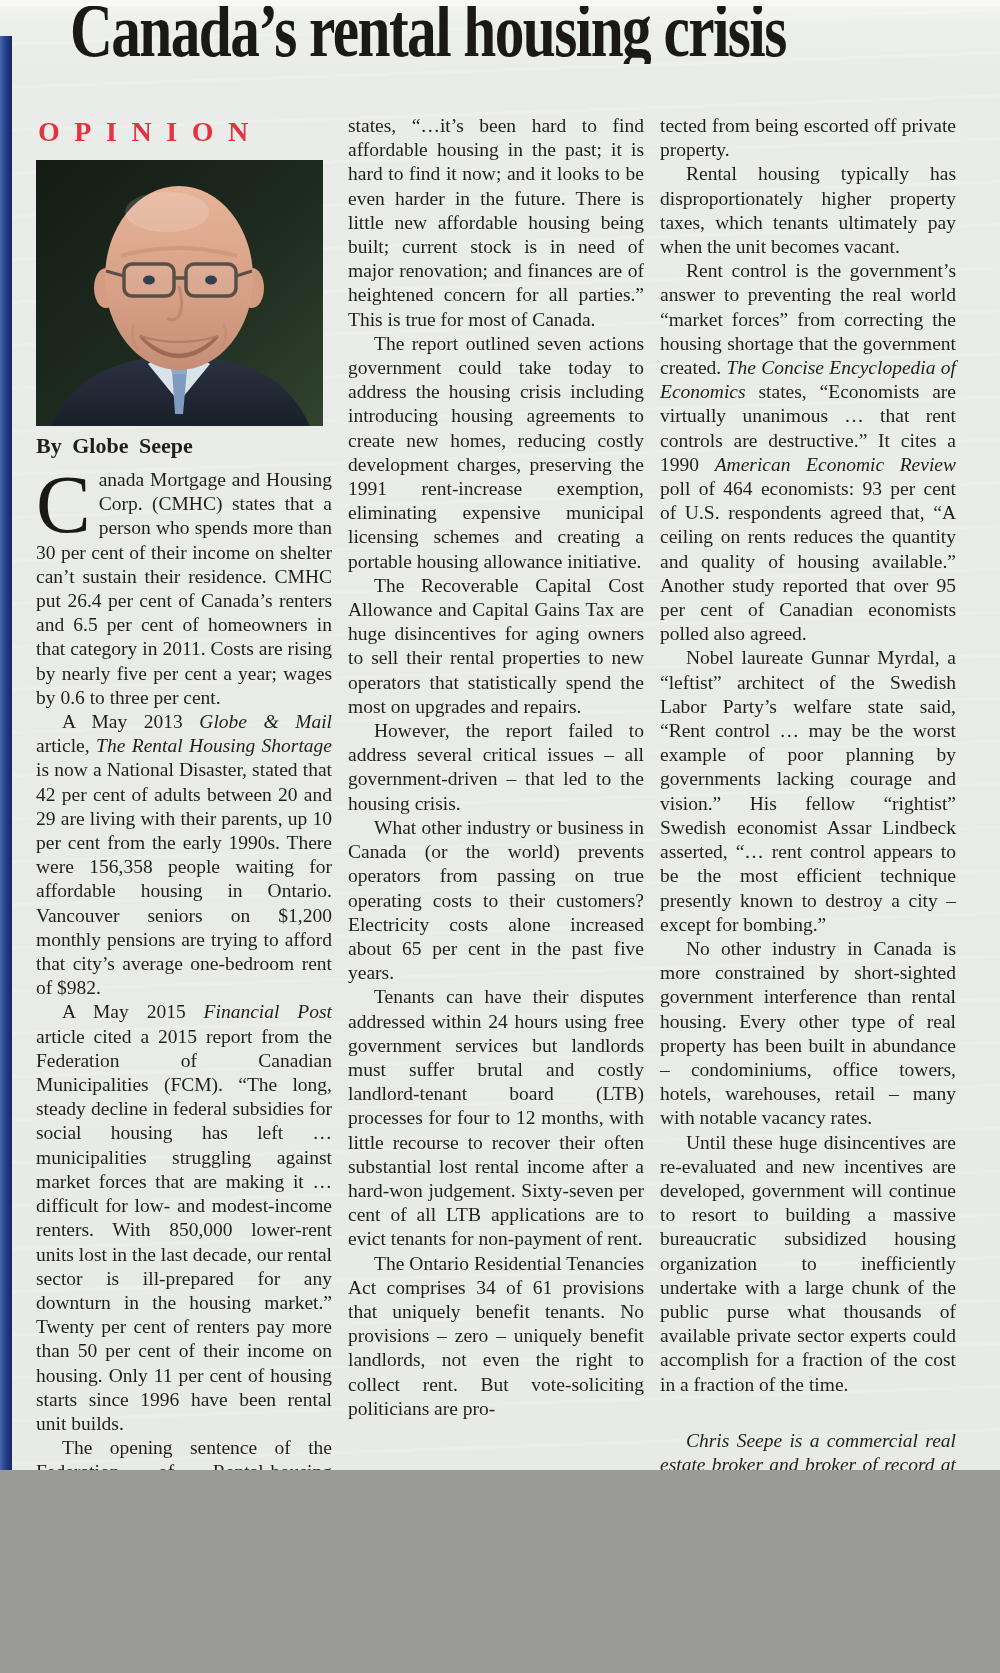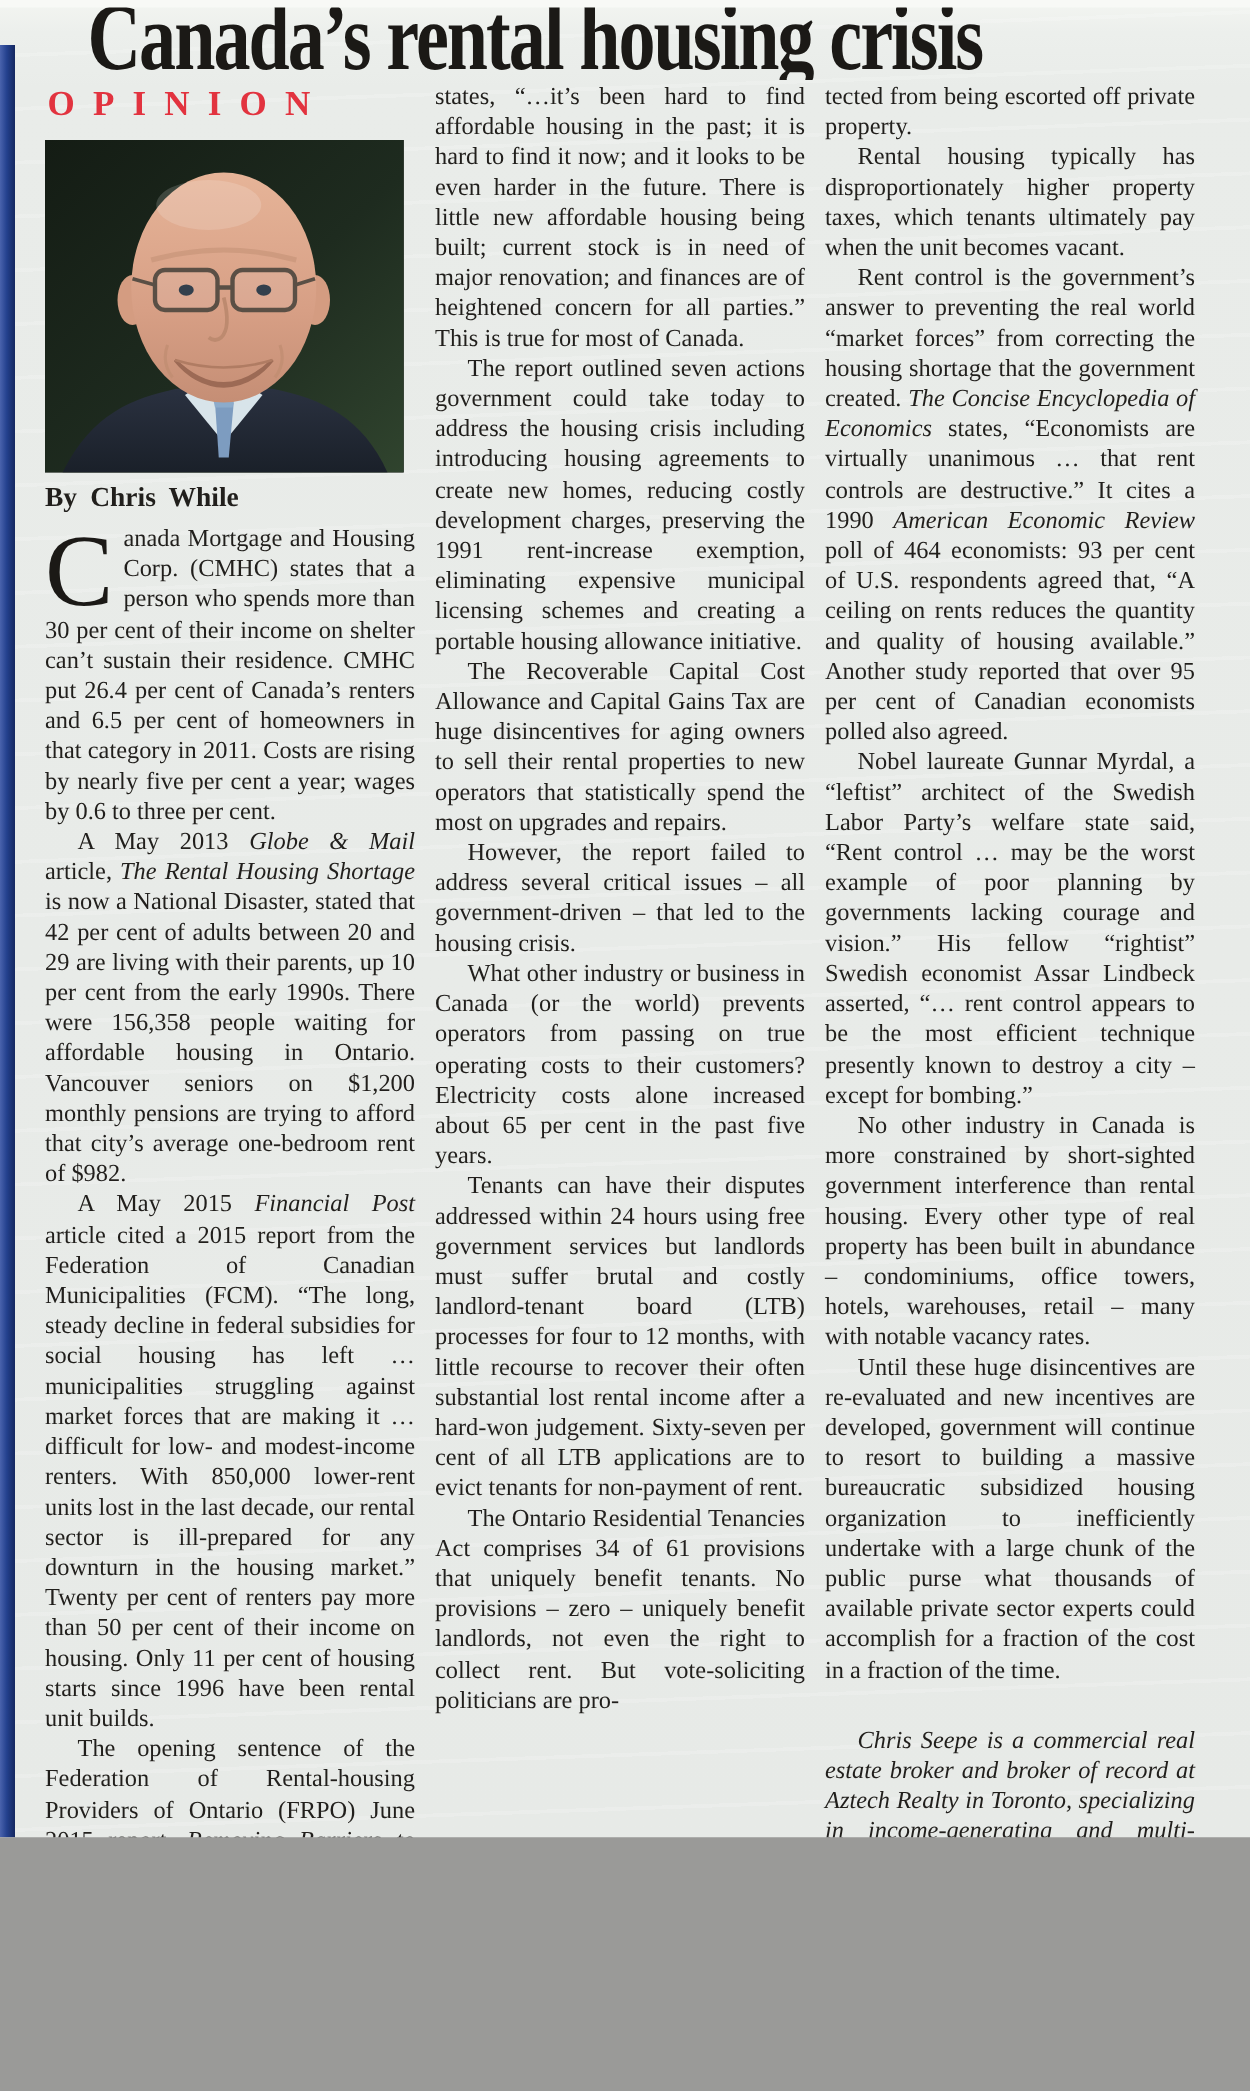--- a/index.html
+++ b/index.html
@@ -33,21 +33,21 @@
     margin:-14px 0 0 0;
     font-size:76px;line-height:76px;font-weight:700;
     letter-spacing:-2px;white-space:nowrap;
     transform:scaleX(0.78);transform-origin:0 0;
     color:#1b1916;
   }
   .content{
     display:flex;gap:16px;
     padding:2px 38px 0 36px;
   }
-  .col{width:296px;flex:0 0 296px;}
+  .col{width:296px;flex:0 0 296px;margin-top:48px;}
   .opinion{
     font-size:28px;font-weight:700;
     letter-spacing:0.52em;
     color:var(--accent-red);
     margin:2px 0 10px 2px;
     height:34px;
   }
   .photo{
     width:287px;height:266px;
     background:#10160f;
@@ -132,21 +132,21 @@
           <path d="M88,116 L70,111 M200,116 L216,111" stroke="#5a4f45" stroke-width="3"></path>
           <ellipse cx="113" cy="120" rx="6" ry="4.5" fill="#33404d"></ellipse>
           <ellipse cx="175" cy="120" rx="6" ry="4.5" fill="#33404d"></ellipse>
           <path d="M143,126 Q149,150 141,158 Q136,162 131,158" stroke="#bd8a6f" stroke-width="3" fill="none"></path>
           <path d="M104,176 Q143,214 182,176 Q166,196 143,197 Q120,196 104,176 Z" fill="#fdf7ef" stroke="#9c6a55" stroke-width="2.5"></path>
           <path d="M104,176 Q143,188 182,176" stroke="#b07c63" stroke-width="2" fill="none"></path>
           <path d="M98,164 Q93,178 102,190 M188,164 Q193,178 184,190" stroke="#c08d72" stroke-width="2.5" fill="none" opacity="0.8"></path>
         </svg>
       </div>
 
-      <div class="byline">By Chris While</div>
+      <div class="byline">By Globe Seepe</div>
       <div class="coltext">
           <p class="drop"><span class="dropcap">C</span><span>anada Mortgage and Housing Corp. (CMHC) states that a person who spends more than 30 per cent of their income on shelter can’t sustain their residence.  CMHC put 26.4 per cent of Canada’s renters and 6.5 per cent of homeowners in that category in 2011.  Costs are rising by nearly five per cent a year; wages by 0.6 to three per cent.</span></p>
           <p><span>A May 2013 </span><i>Globe &amp; Mail</i><span> article, </span><i>The Rental Housing Shortage</i><span> is now a National Disaster, stated that 42 per cent of adults between 20 and 29 are living with their parents, up 10 per cent from the early 1990s. There were 156,358 people waiting for affordable housing in Ontario. Vancouver seniors on $1,200 monthly pensions are trying to afford that city’s average one-bedroom rent of $982.</span></p>
           <p><span>A May 2015 </span><i>Financial Post</i><span> article cited a 2015 report from the Federation of Canadian Municipalities (FCM). “The long, steady decline in federal subsidies for social housing has left … municipalities struggling against market forces that are making it … difficult for low- and modest-income renters. With 850,000 lower-rent units lost in the last decade, our rental sector is ill-prepared for any downturn in the housing market.” Twenty per cent of renters pay more than 50 per cent of their income on housing. Only 11 per cent of housing starts since 1996 have been rental unit builds.</span></p>
           <p><span>The opening sentence of the Federation of Rental-housing Providers of Ontario (FRPO) June 2015 report, </span><i>Removing Barriers to New Rental Housing in Ontario,</i></p>
         </div>
     </div>
 
     <div class="col">
       <div class="coltext">

